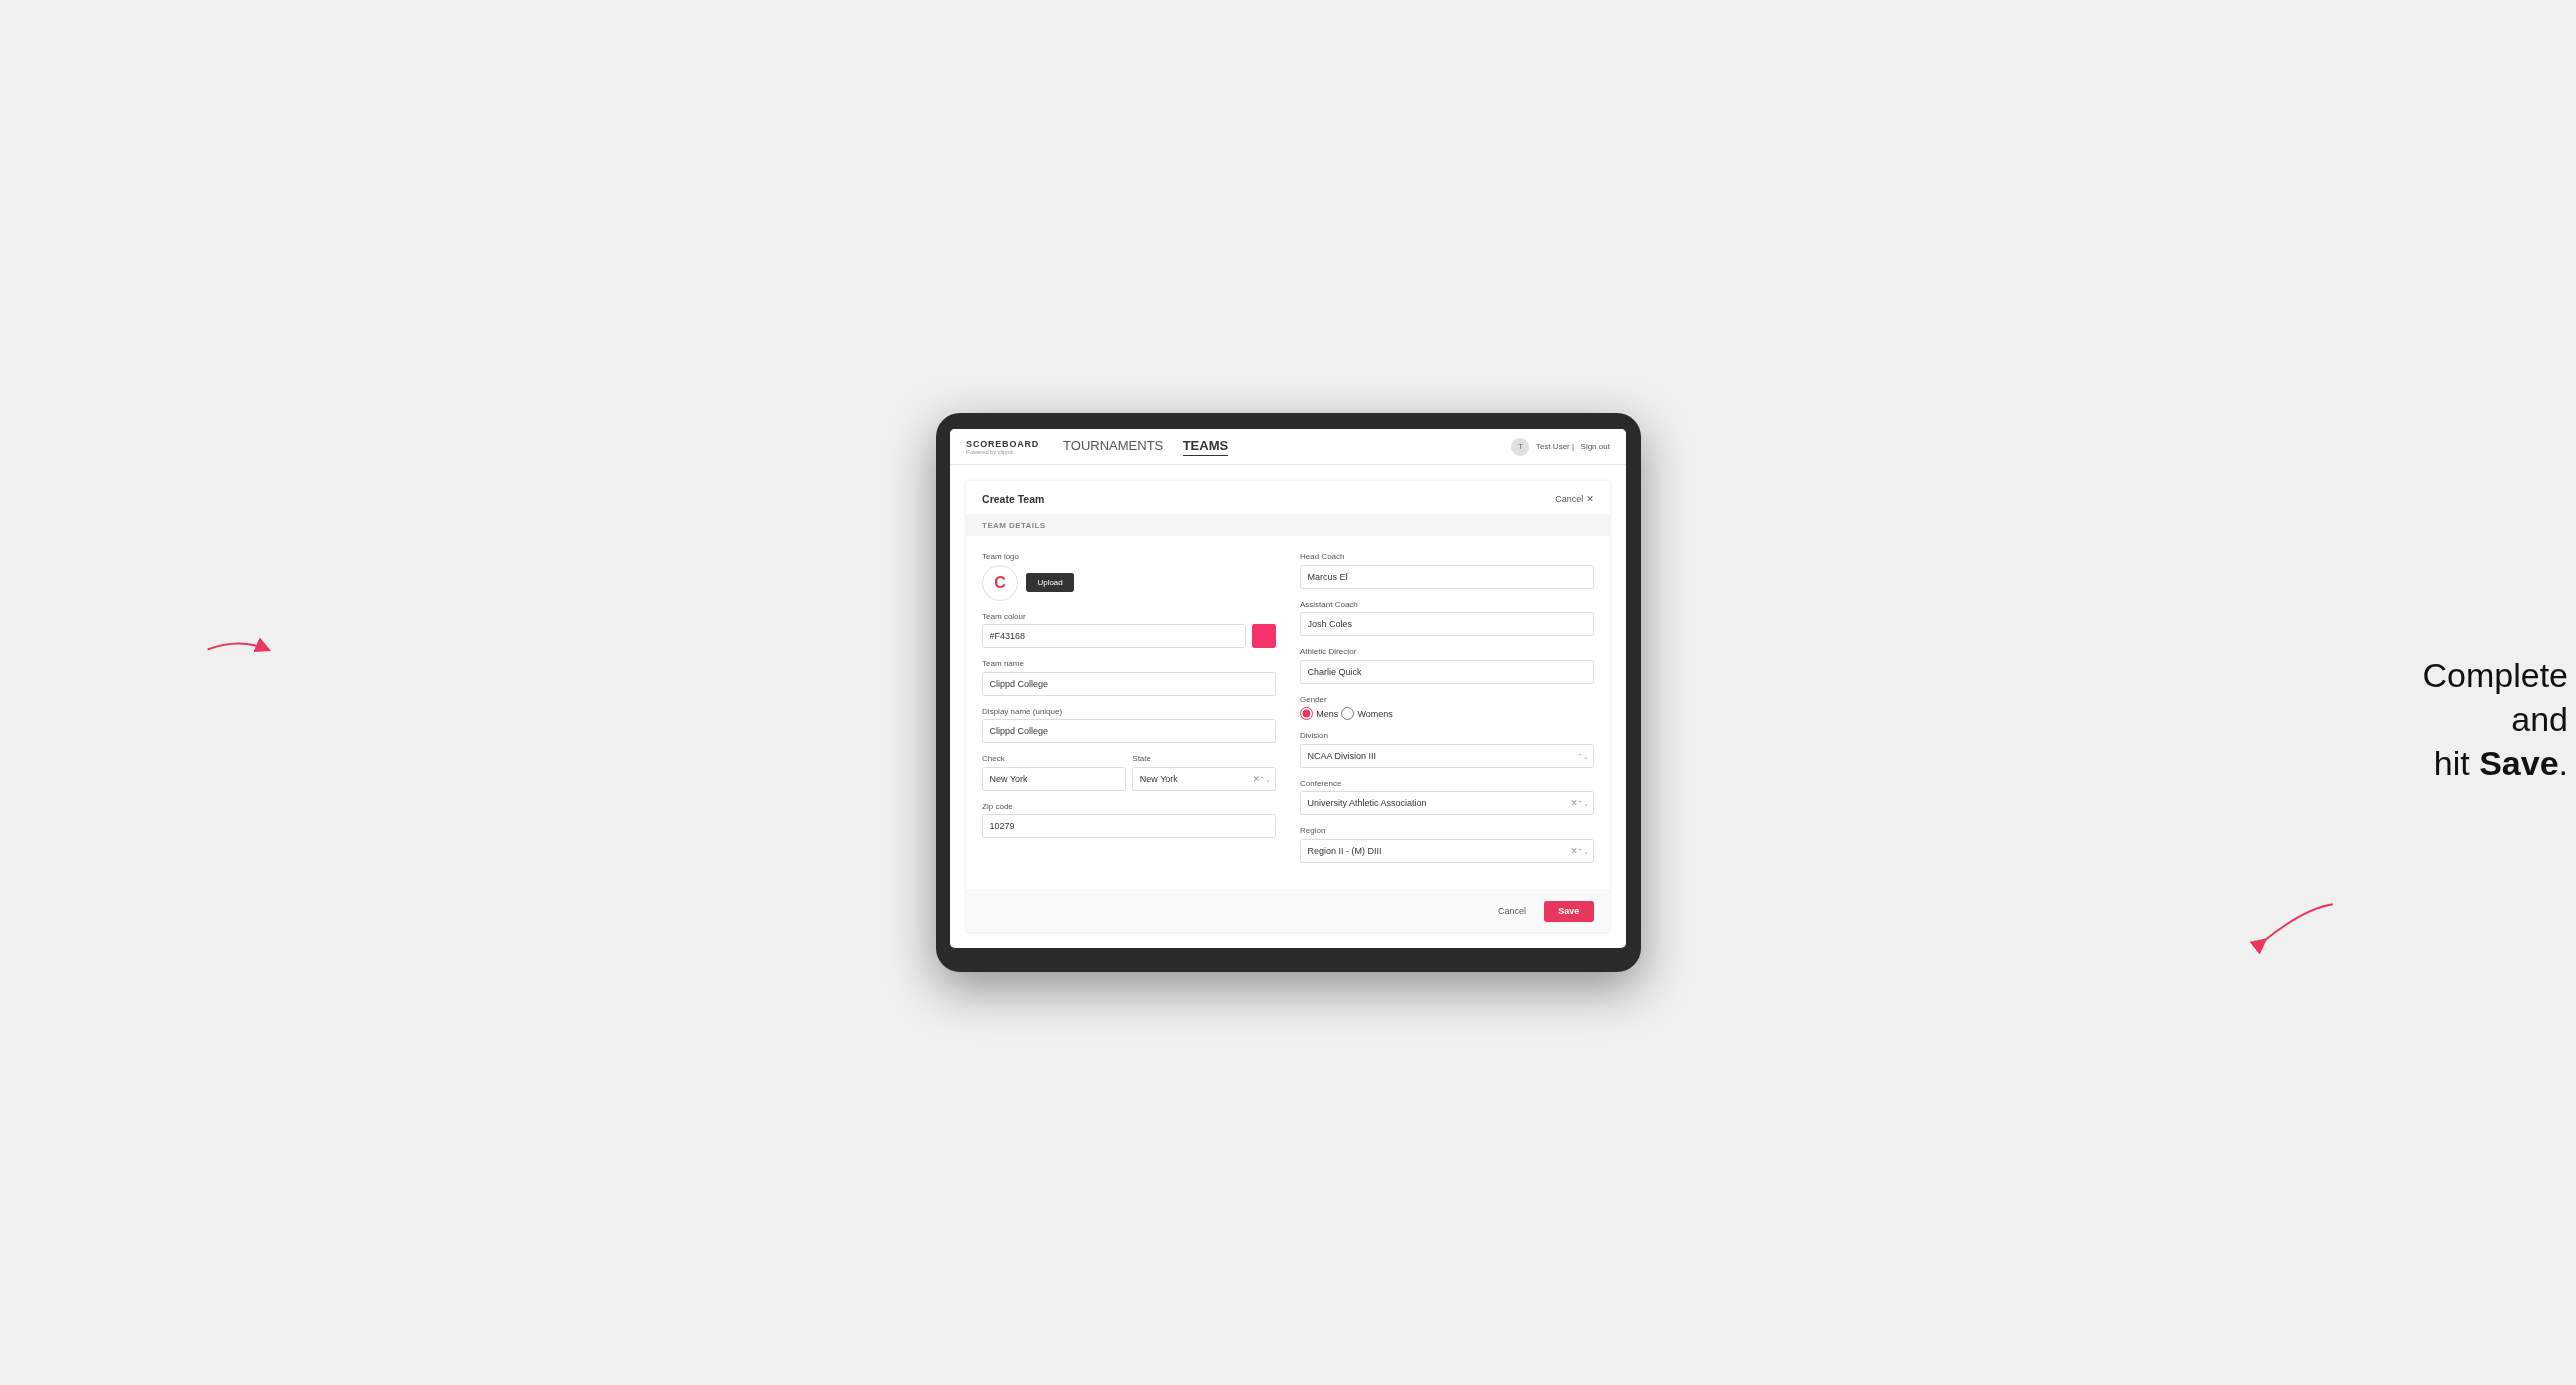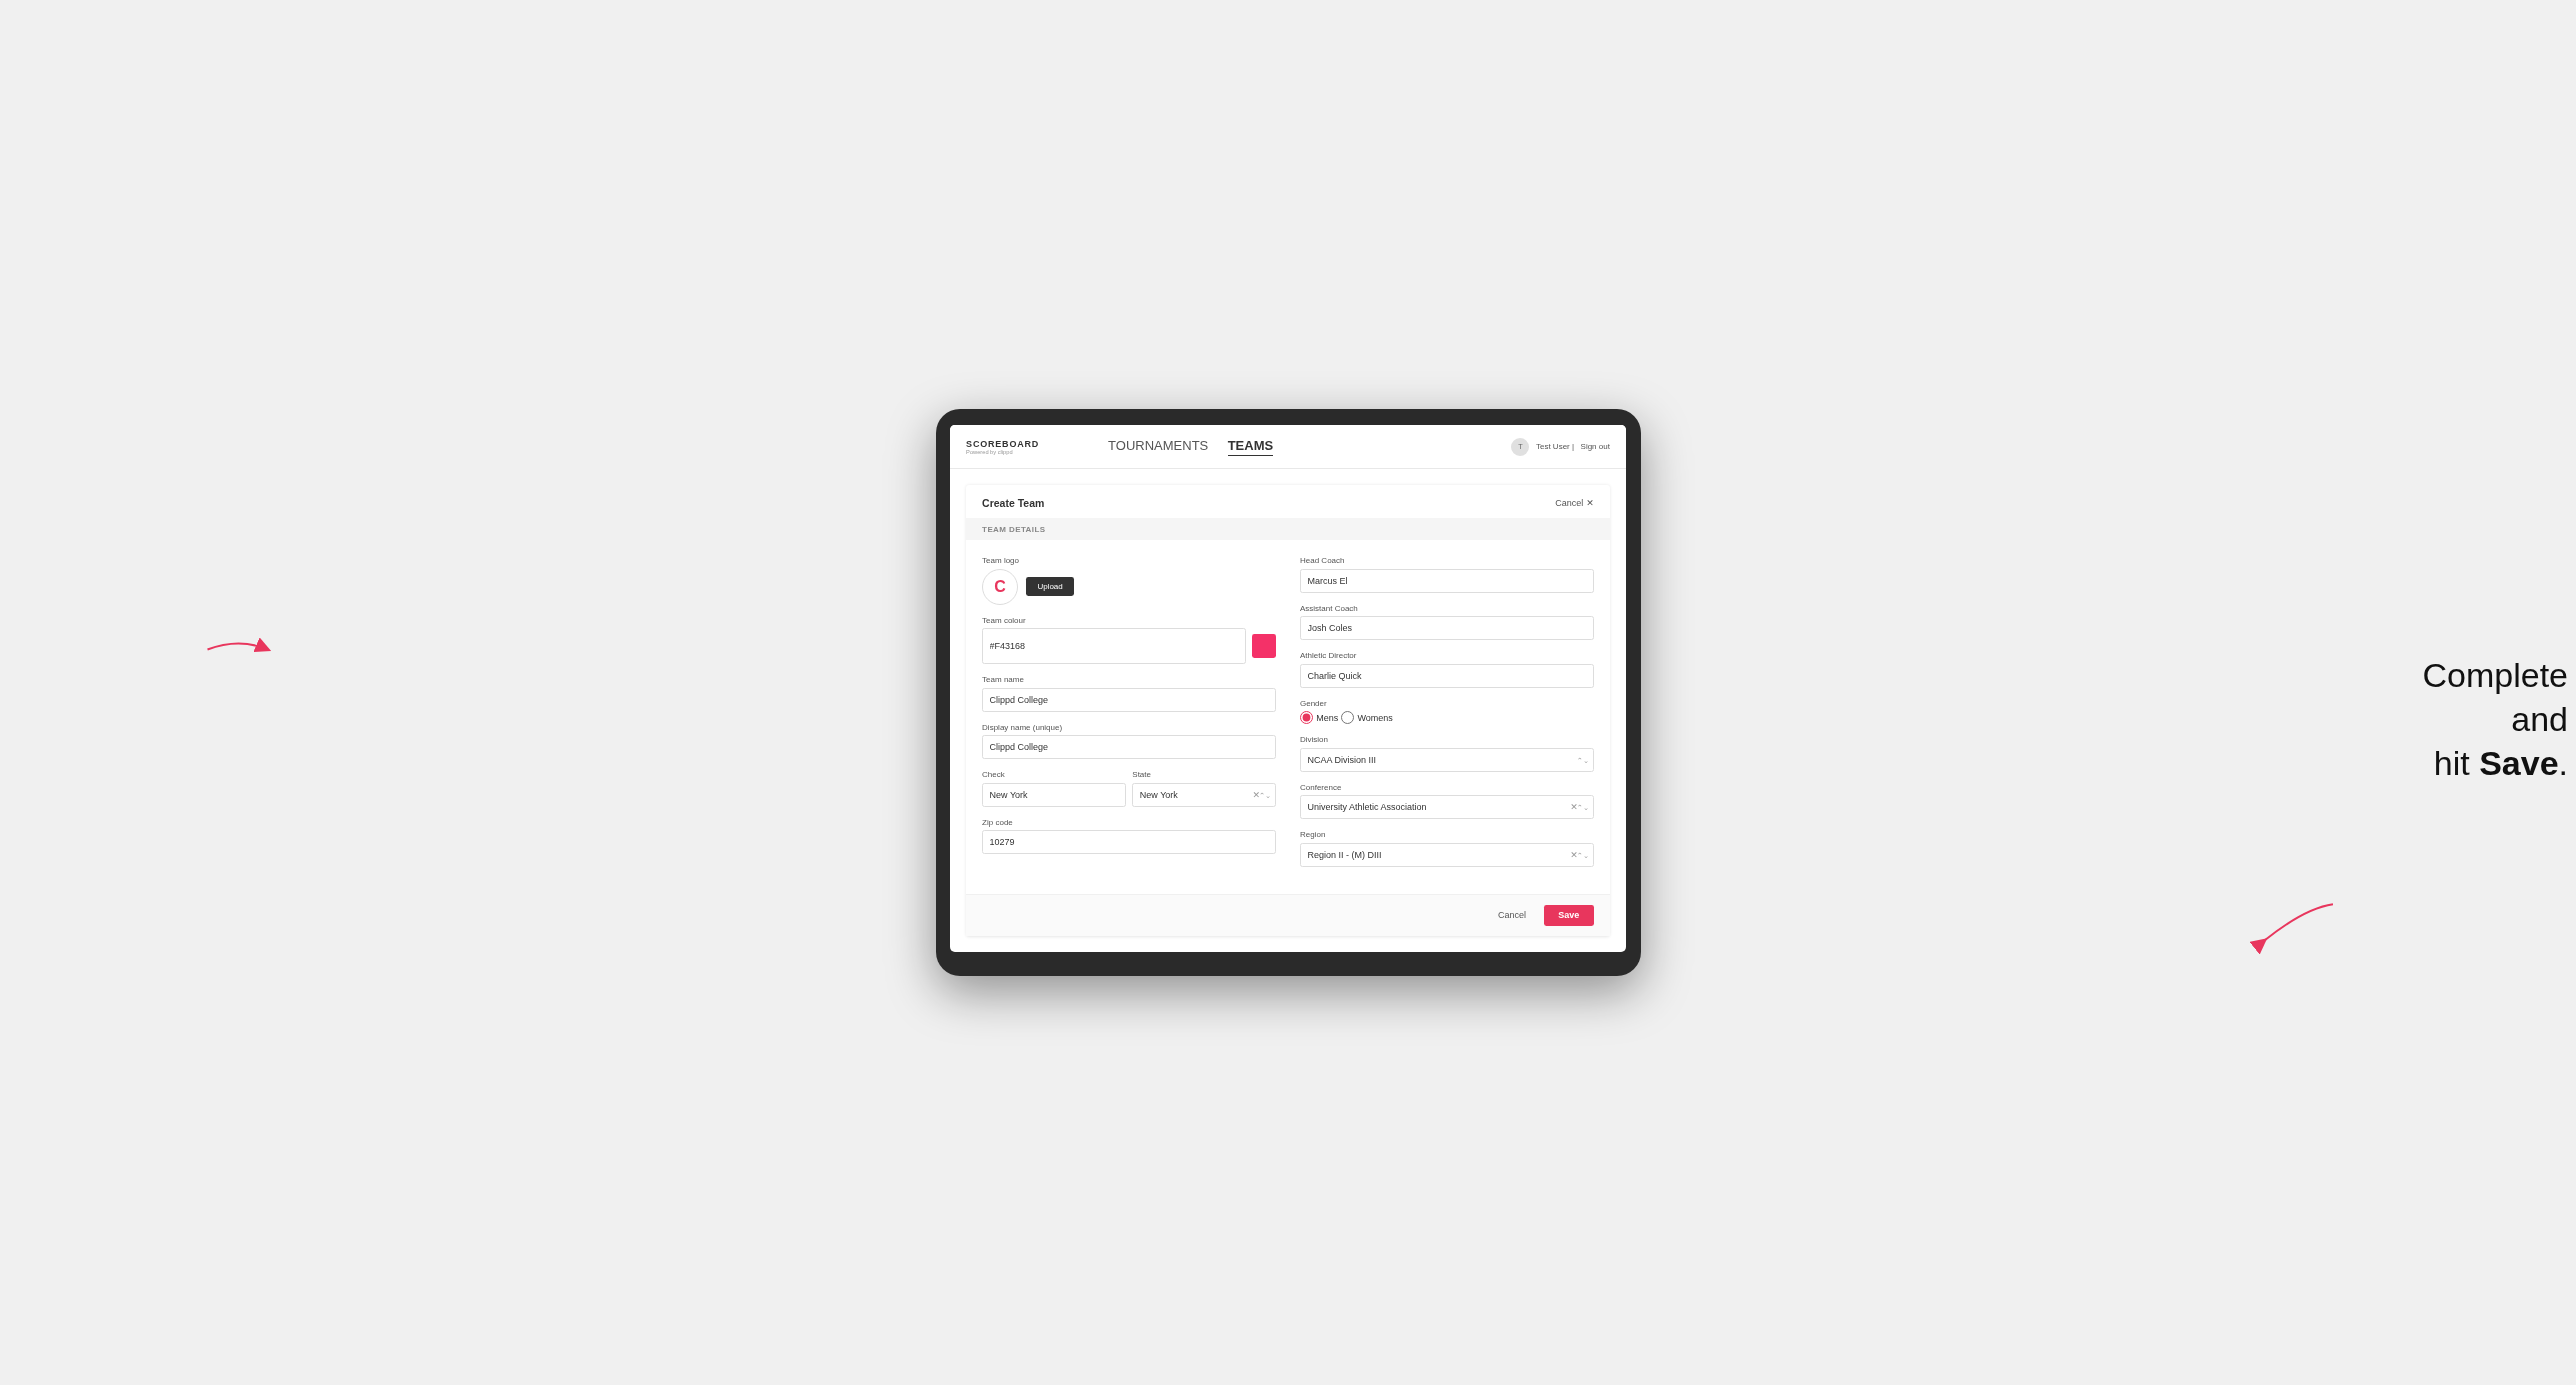--- a/index.html
+++ b/index.html
@@ -79,22 +79,21 @@
       position: relative;
     }
 
     
     .navbar {
       background: #fff;
       border-bottom: 0.8px solid #e8e8e8;
       display: flex;
       align-items: center;
       padding: 0 16px;
-      height: 44px;
-      gap: 45px;
+      height: 36px;
     }
 
     .navbar-brand {
       display: flex;
       flex-direction: column;
       margin-right: 24px;
     }
 
     .brand-title {
       font-size: 9px;
@@ -259,21 +258,21 @@
 
     
     .color-row {
       display: flex;
       align-items: center;
       gap: 6.5px;
     }
 
     .color-input {
       flex: 1;
-      height: 36px;
+      height: 24px;
       border: 0.8px solid #ddd;
       border-radius: 2.4px;
       padding: 0 6.5px;
       font-size: 9px;
       color: #333;
     }
 
     .color-swatch {
       width: 24px;
       height: 24px;

